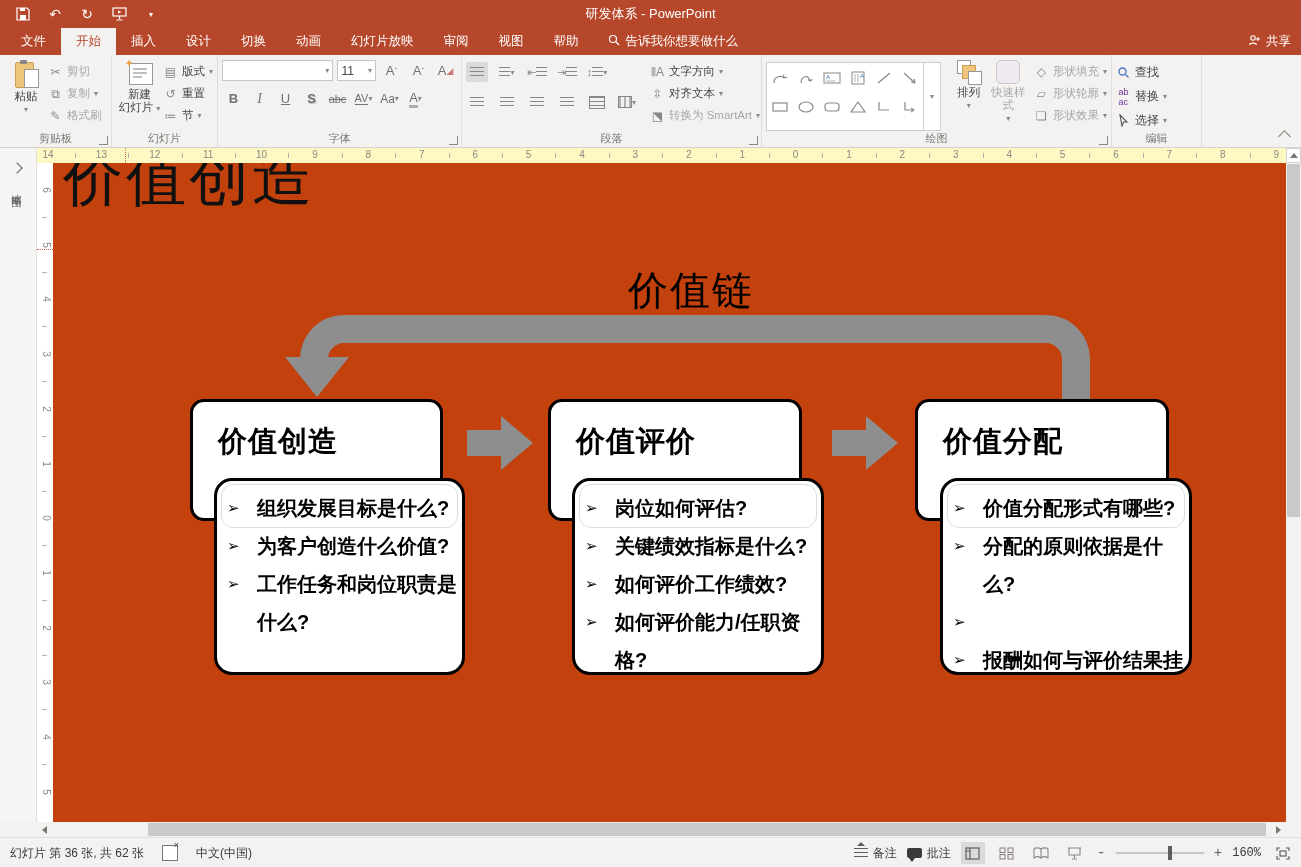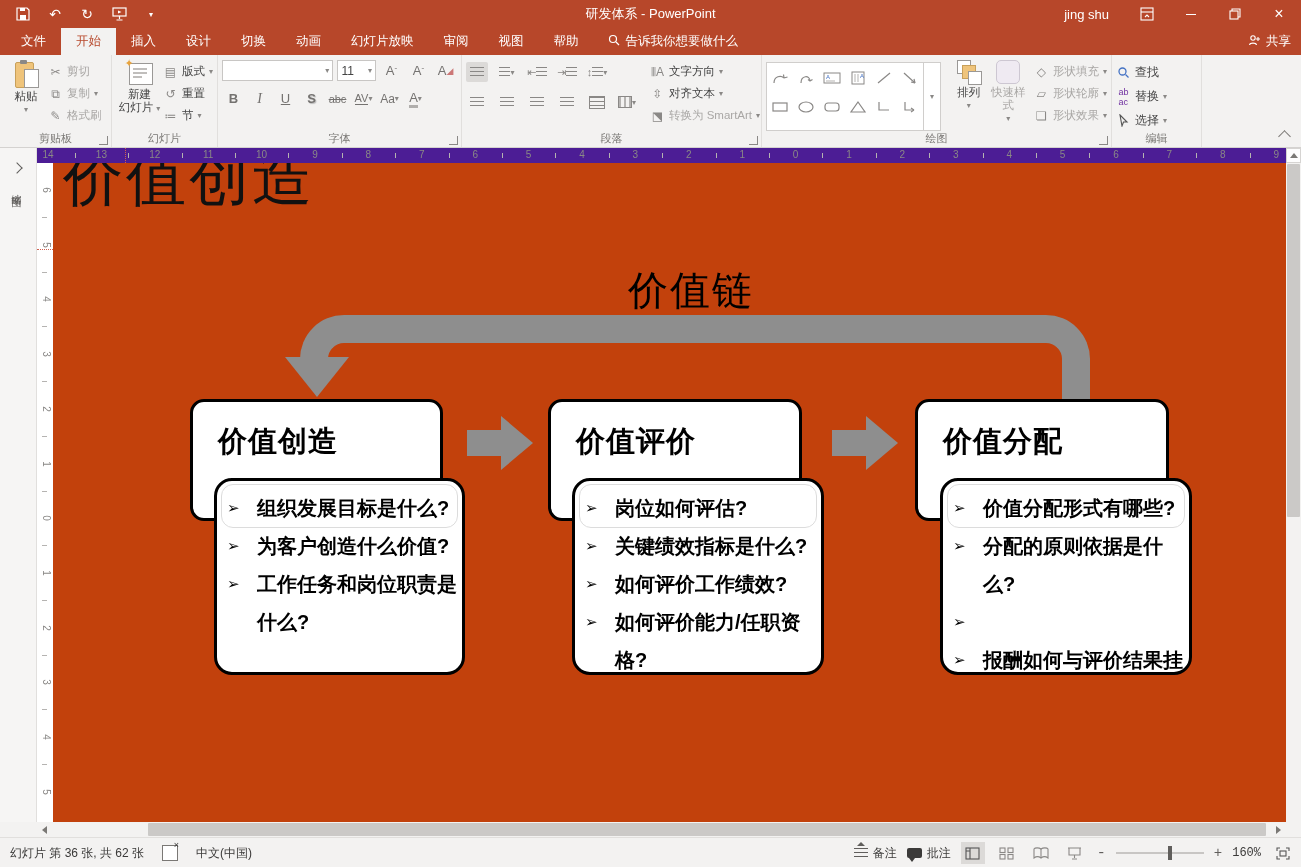--- a/index.html
+++ b/index.html
@@ -63,21 +63,21 @@
   .ar2{position:absolute;left:5px;top:5px;width:12px;height:12px;background:#efc47b;border:1px solid #c8a05a;}
   .ar3{position:absolute;left:11px;top:11px;width:12px;height:12px;background:#fff;border:1px solid #9a9896;}
   .qs-icon{width:22px;height:22px;background:#efeaf2;border:1px solid #cdc7d2;border-radius:5px;}
   
   .edit-col .sbtn{height:19px;font-size:12px;}
   .collapse-chevron{position:absolute;right:12px;bottom:6px;width:8px;height:8px;border-top:1.5px solid #7a7875;border-left:1.5px solid #7a7875;transform:rotate(45deg);}
   
   .thumbstrip{position:absolute;left:0;top:148px;width:36px;height:674px;background:#f6f5f4;border-right:1px solid #e1dfdd;}
   .thumb-chevron{position:absolute;left:13px;top:16px;width:7px;height:7px;border-top:1.5px solid #605e5c;border-right:1.5px solid #605e5c;transform:rotate(45deg);}
   .thumb-label{position:absolute;left:9px;top:38px;writing-mode:vertical-rl;font-size:10px;color:#605e5c;letter-spacing:2px;}
-  .hruler{position:absolute;left:37px;top:148px;width:1249px;height:15px;background:#4c1d95;border-bottom:1px solid #e6e4e2;}
+  .hruler{position:absolute;left:37px;top:148px;width:1249px;height:15px;background:#fef9c3;border-bottom:1px solid #e6e4e2;}
   .hruler .num{position:absolute;top:1px;width:20px;text-align:center;font-size:10px;color:#8a8886;}
   .hruler .tick{position:absolute;top:5px;width:1px;height:5px;background:#b5b3b1;}
   .hruler .marker{position:absolute;left:88px;top:0;height:15px;border-left:1px dotted #d06050;}
   .vruler{position:absolute;left:37px;top:163px;width:16px;height:659px;background:#fff;border-right:1px solid #e6e4e2;}
   .vruler .num{position:absolute;left:0;width:16px;height:14px;text-align:center;font-size:10px;color:#8a8886;transform:rotate(90deg);}
   .vruler .tick{position:absolute;left:5px;width:5px;height:1px;background:#b5b3b1;}
   .vruler .marker{position:absolute;top:86px;left:0;width:16px;border-top:1px dotted #d06050;}
   .slide-viewport{position:absolute;left:53px;top:163px;width:1233px;height:659px;background:#c2410c;overflow:hidden;}
   
   .slide-title{position:absolute;left:10px;top:-24px;font-size:60px;color:#111;letter-spacing:3px;white-space:nowrap;}
@@ -147,40 +147,20 @@
       <span class="qbtn">
         <svg width="15" height="14" viewBox="0 0 15 14">
             <rect x="1" y="1" width="13" height="8" fill="none" stroke="#fff" stroke-width="1.2"></rect>
             <path d="M6 3.5l3.5 1.5L6 6.5z" fill="#fff"></path>
             <path d="M7.5 9v3M4.5 13h6" stroke="#fff" stroke-width="1.2"></path>
           </svg>
       </span>
       <span class="qbtn" style="font-size:8px;">▾</span>
     </div>
     <div class="tb-title">研发体系 - PowerPoint</div>
-    <div class="tb-right">
-      <span class="tb-user">jing shu</span>
-      <span class="winbtn">
-        <svg width="14" height="14" viewBox="0 0 14 14">
-            <rect x="1" y="1" width="12" height="12" fill="none" stroke="#fff" stroke-width="1.1"></rect>
-            <path d="M1 5h12" stroke="#fff" stroke-width="1.1"></path>
-            <path d="M5 10l2-2 2 2" fill="none" stroke="#fff" stroke-width="1.1"></path>
-          </svg>
-      </span>
-      <span class="winbtn">
-          <span class="min-glyph"></span>
-        </span>
-      <span class="winbtn">
-        <svg width="12" height="12" viewBox="0 0 12 12">
-            <rect x="1" y="3" width="8" height="8" fill="none" stroke="#fff" stroke-width="1.1"></rect>
-            <path d="M3 3V1h8v8h-2" fill="none" stroke="#fff" stroke-width="1.1"></path>
-          </svg>
-      </span>
-      <span class="winbtn" style="font-size:16px;">×</span>
-    </div>
   </div>
 
   <div class="menubar">
     <div class="tabs">
         <div class="tab">文件</div>
         <div class="tab active">开始</div>
         <div class="tab">插入</div>
         <div class="tab">设计</div>
         <div class="tab">切换</div>
         <div class="tab">动画</div>

